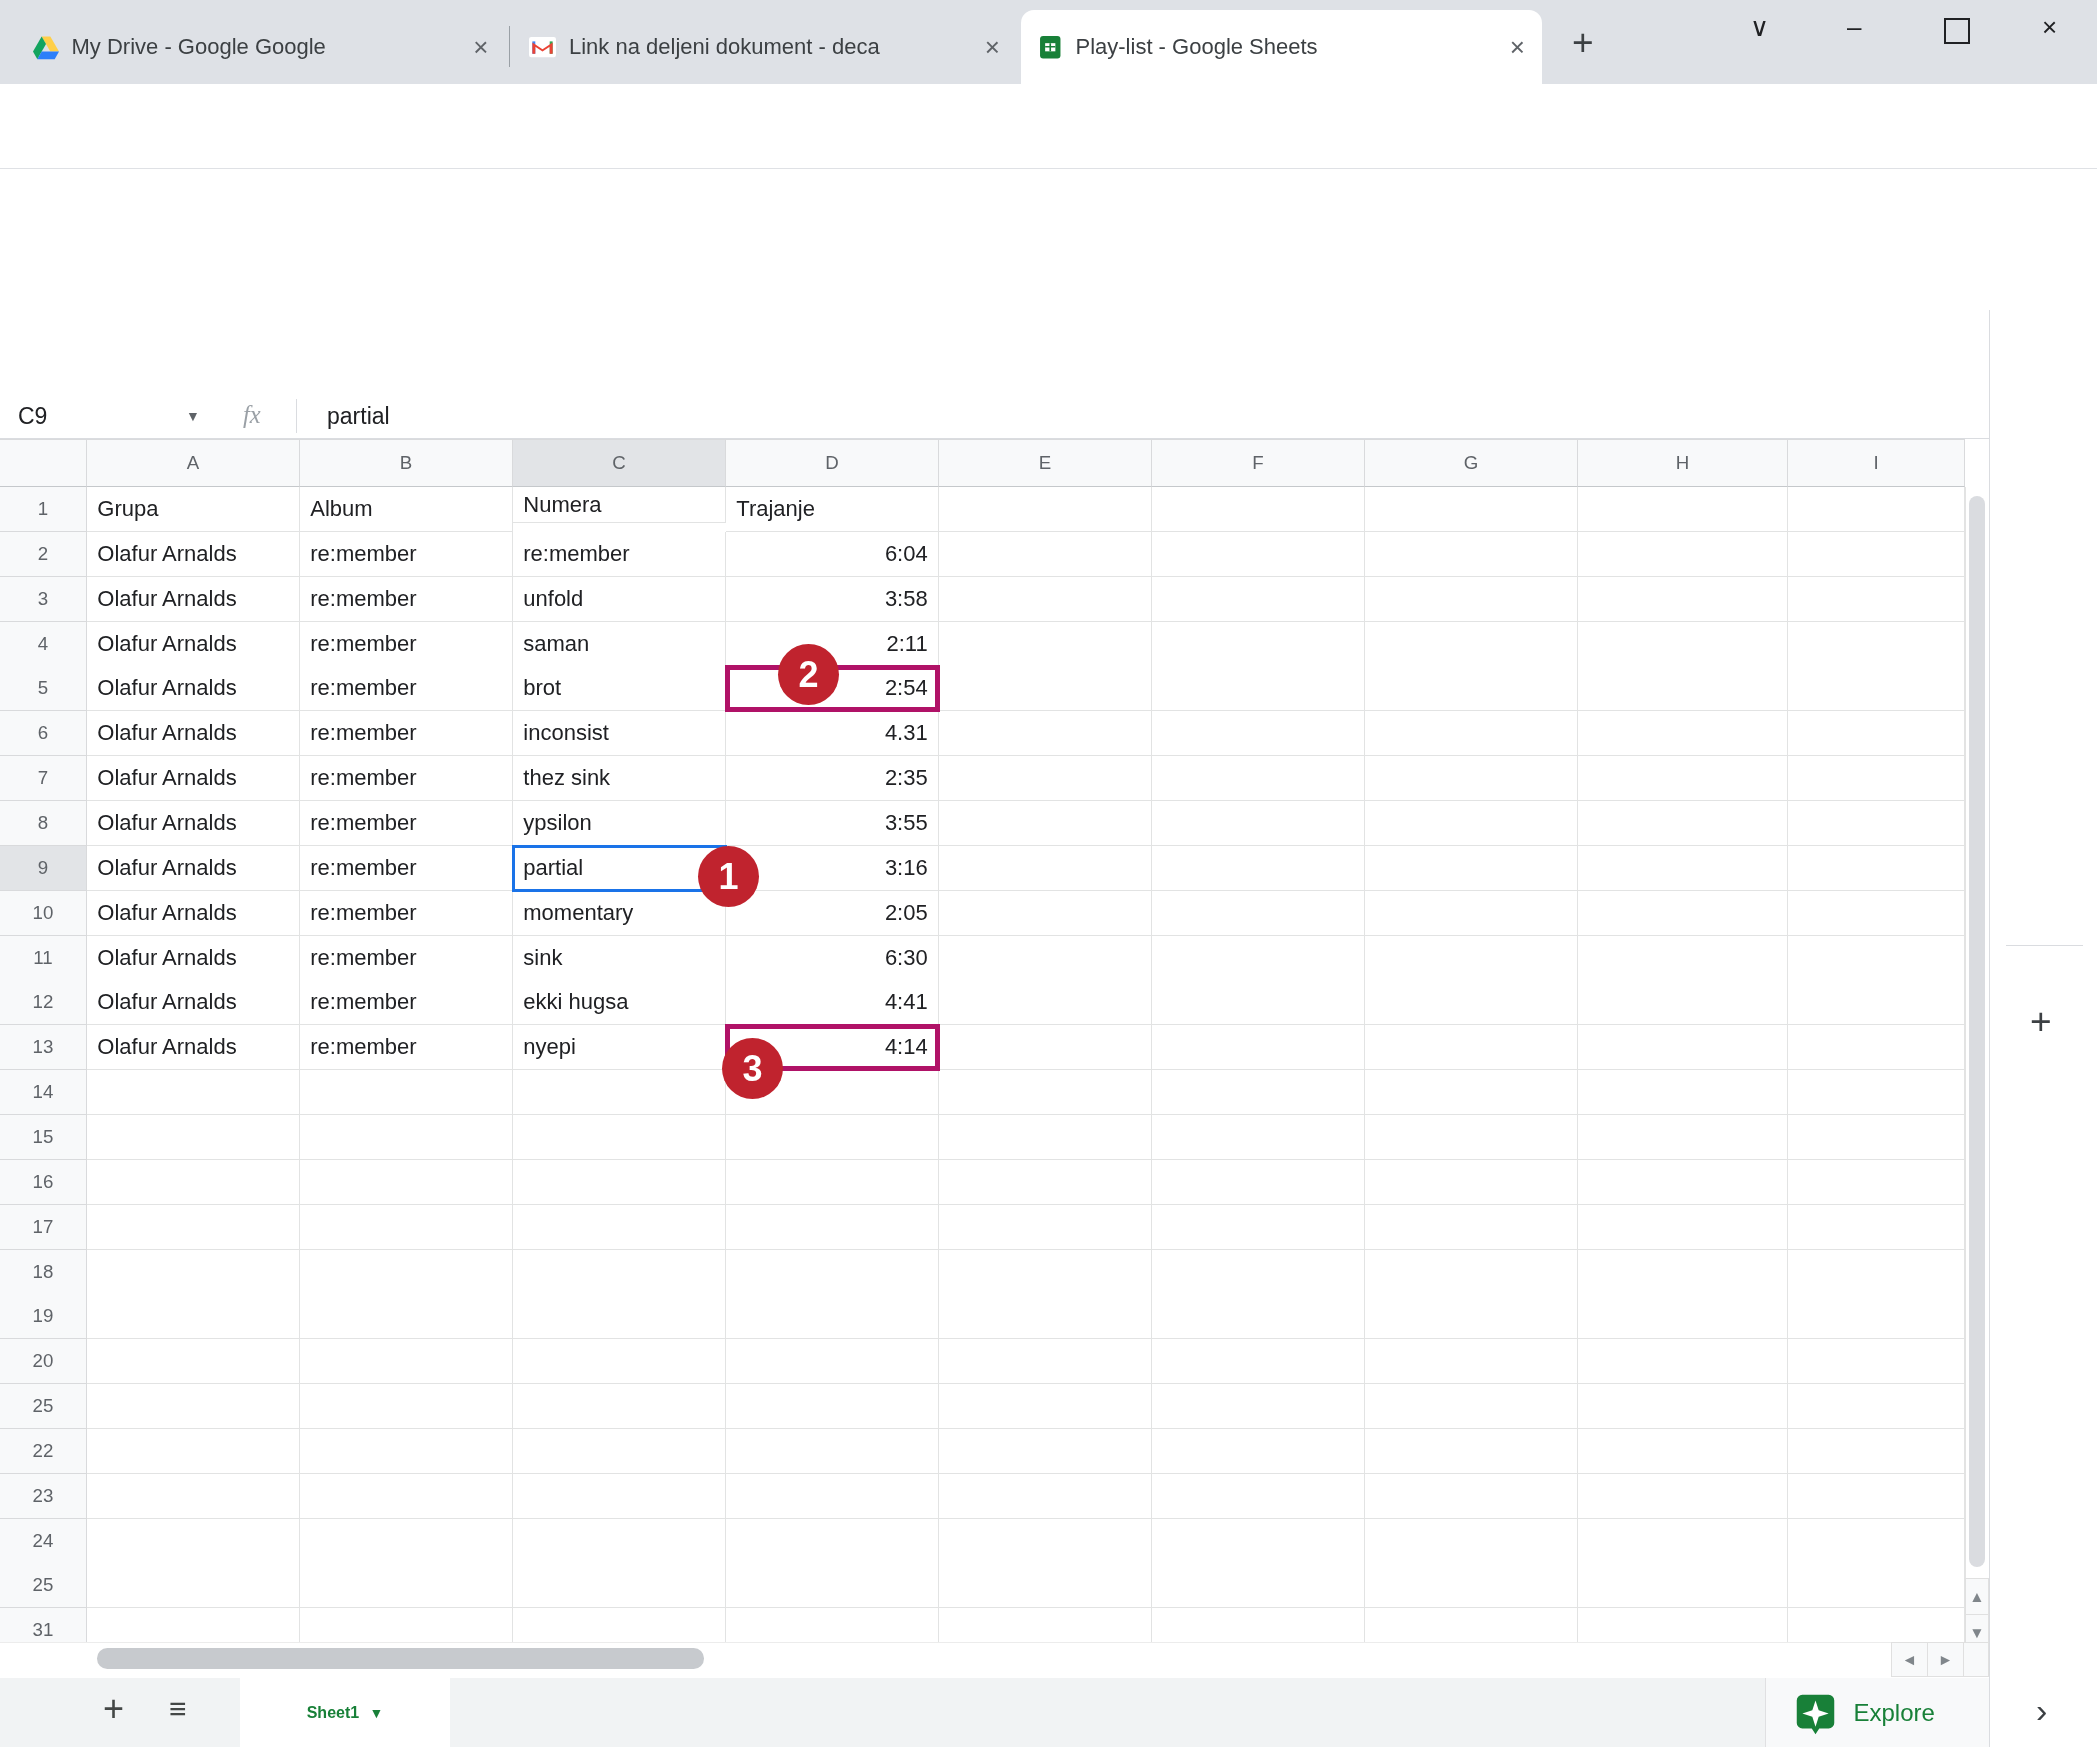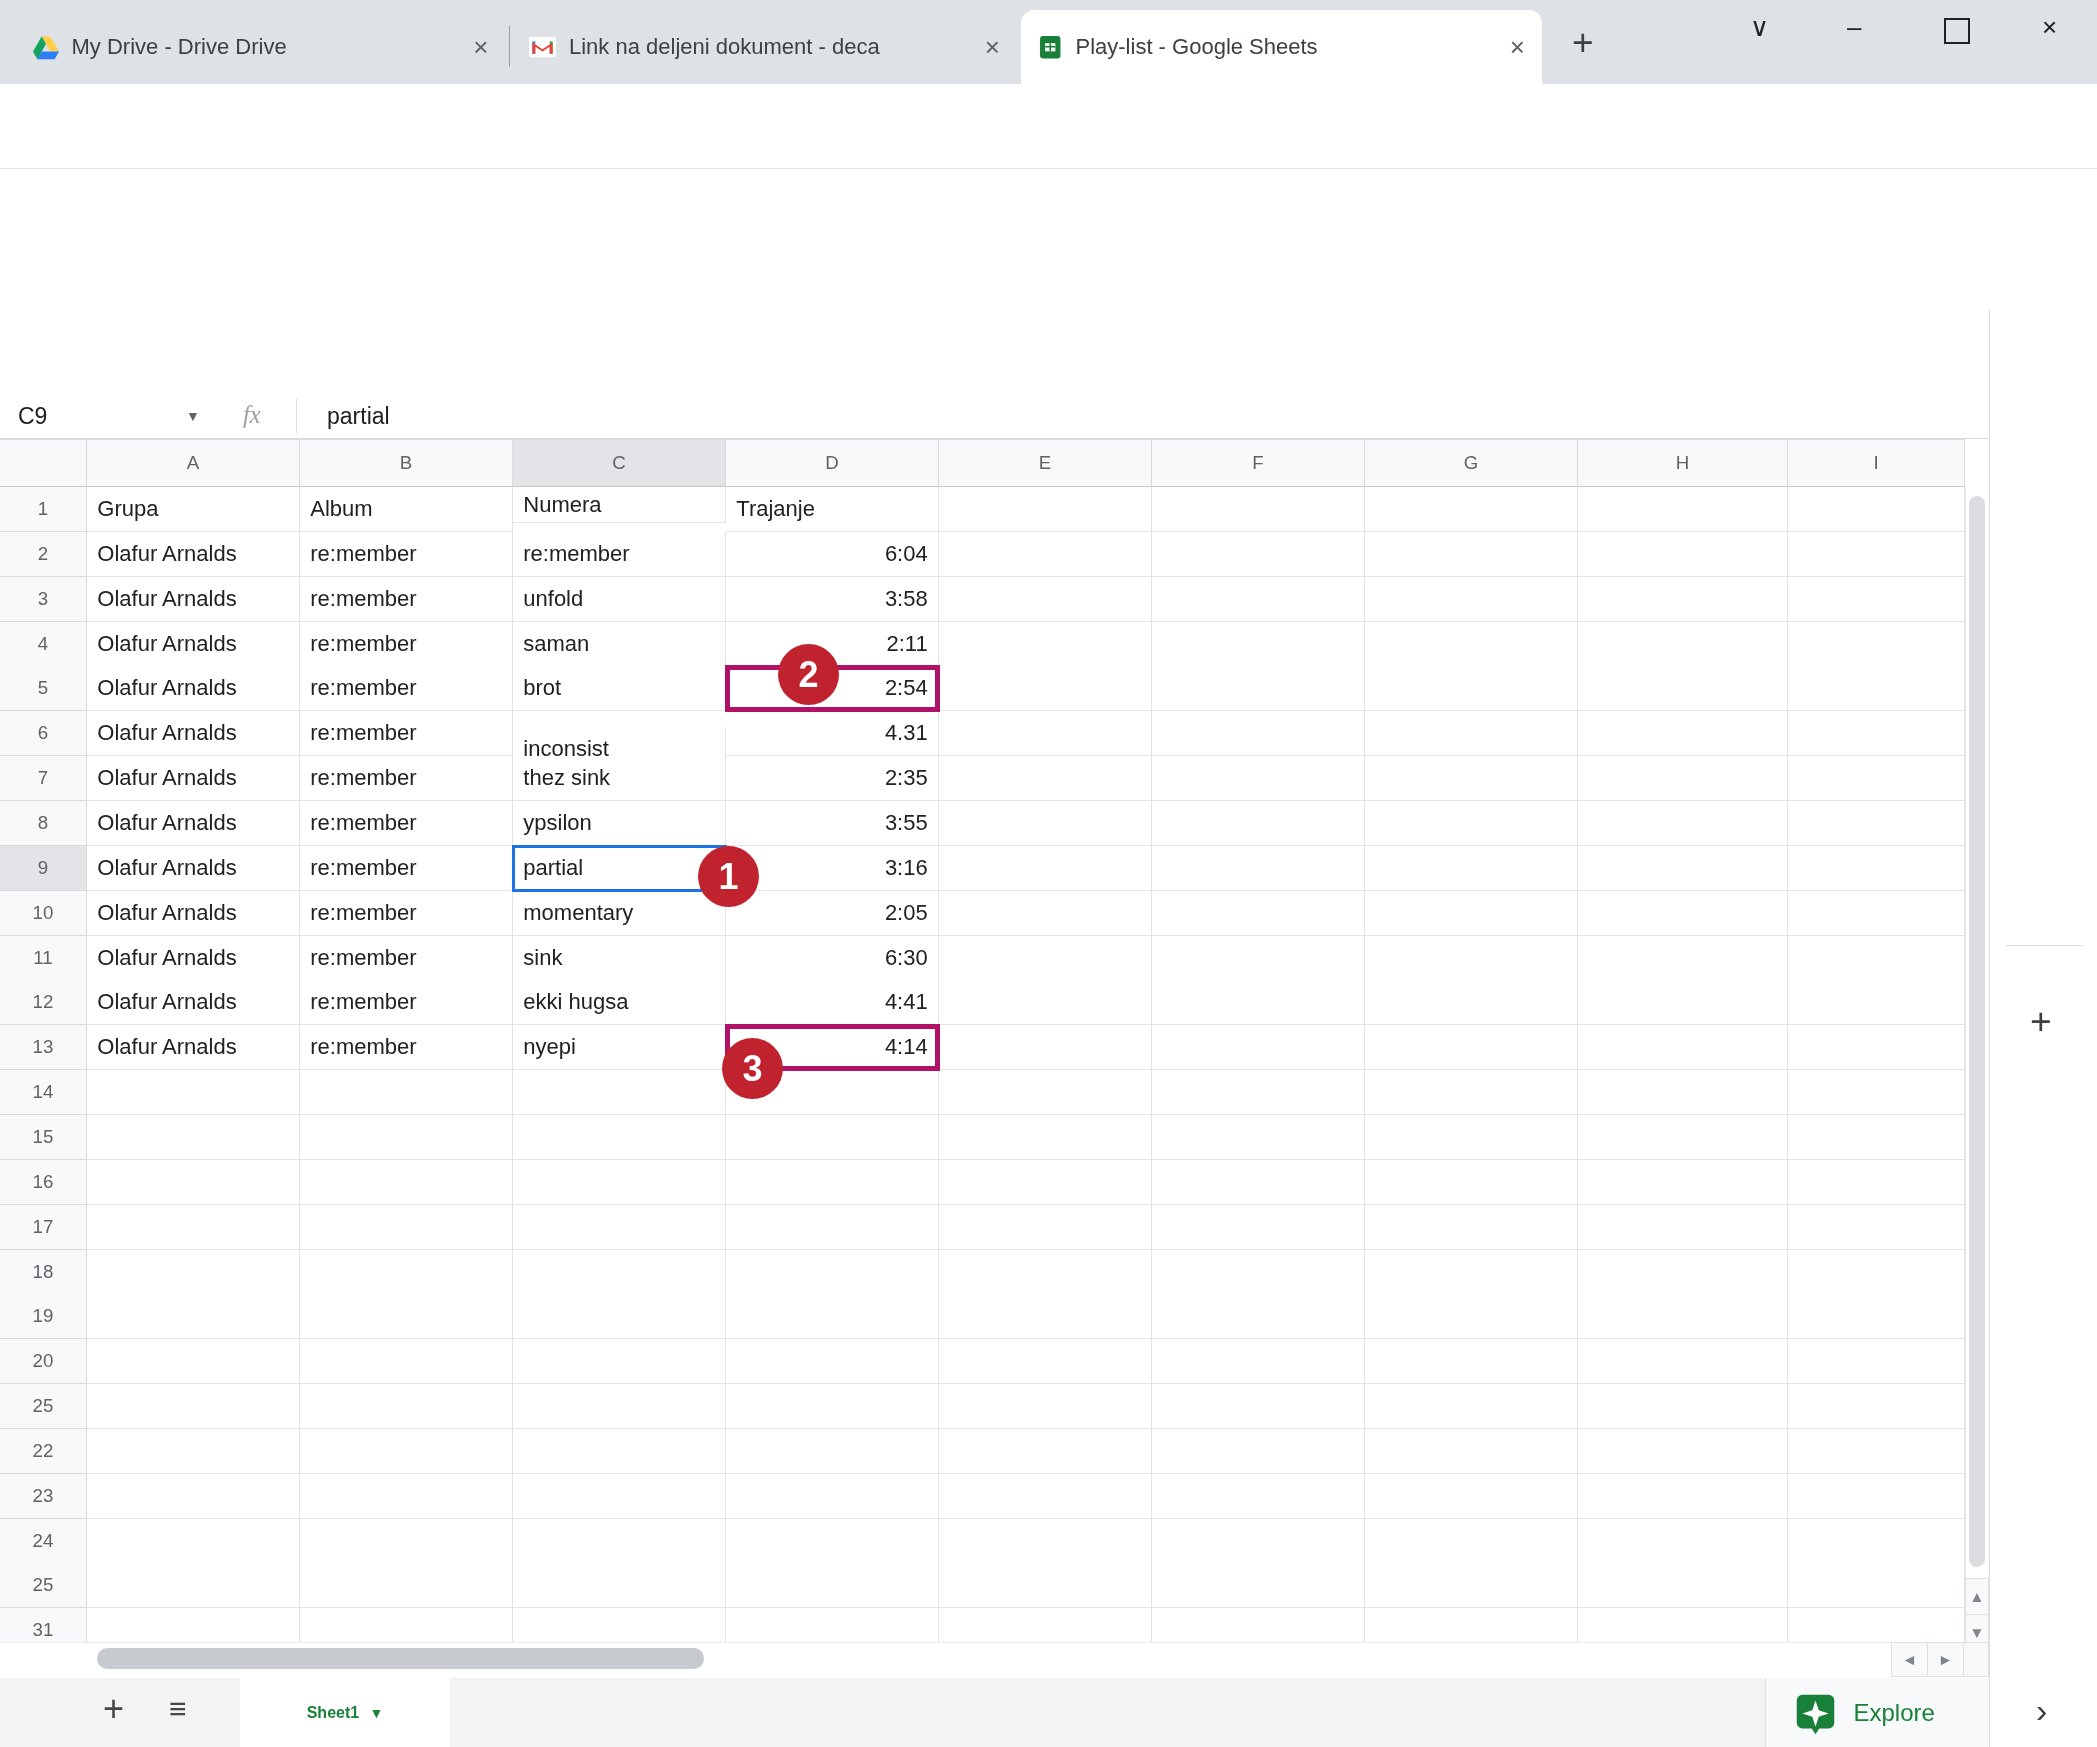--- a/index.html
+++ b/index.html
@@ -57,21 +57,21 @@
 </head>
 <body>
 
 <div id="tabbar" class="abs">
   <div class="tab abs" style="left:15.5px;width:490px">
     <svg width="26" height="24.5" viewBox="0 0 24 22">
         <path fill="#ffcf48" d="M8 1h8l8 14h-8z"></path>
         <path fill="#13a45f" d="M8 1L0 15l4 7 8-14z"></path>
         <path fill="#2d7ff9" d="M4 22l4-7h16l-4 7z"></path>
       </svg>
-    <span class="t">My Drive - Drive Drive</span>
+    <span class="t">My Drive - Google Google</span>
     <span class="x">×</span>
   </div>
   <div class="tabsep abs" style="left:509px"></div>
   <div class="tab abs" style="left:512px;width:505px">
     <svg width="27" height="22" viewBox="0 0 24 18">
         <rect width="24" height="18" rx="2" fill="#fff"></rect>
         <rect x="3" y="4" width="2.6" height="11" fill="#4285f4"></rect>
         <rect x="18.4" y="4" width="2.6" height="11" fill="#34a853"></rect>
         <path d="M3 15V5l9 6 9-6v10h-2.6V8.8L12 13 5.6 8.8V15z" fill="#ea4335"></path>
       </svg>
@@ -309,21 +309,21 @@
     <div class="cell" style="left: 513px; top: 179px; width: 213px; height: 45px;">brot</div>
     <div class="cell r" style="left: 726px; top: 179px; width: 213px; height: 45px;">2:54</div>
     <div class="cell" style="left: 939px; top: 179px; width: 213px; height: 45px;"></div>
     <div class="cell" style="left: 1152px; top: 179px; width: 213px; height: 45px;"></div>
     <div class="cell" style="left: 1365px; top: 179px; width: 213px; height: 45px;"></div>
     <div class="cell" style="left: 1578px; top: 179px; width: 210px; height: 45px;"></div>
     <div class="cell" style="left: 1788px; top: 179px; width: 177px; height: 45px;"></div>
     <div class="rowhdr" style="top: 224px; height: 45px;">6</div>
     <div class="cell" style="left: 87px; top: 224px; width: 213px; height: 45px;">Olafur Arnalds</div>
     <div class="cell" style="left: 300px; top: 224px; width: 213px; height: 45px;">re:member</div>
-    <div class="cell" style="left: 513px; top: 240px; width: 213px; height: 45px;">inconsist</div>
+    <div class="cell" style="left: 513px; top: 224px; width: 213px; height: 45px;">inconsist</div>
     <div class="cell r" style="left: 726px; top: 224px; width: 213px; height: 45px;">4.31</div>
     <div class="cell" style="left: 939px; top: 224px; width: 213px; height: 45px;"></div>
     <div class="cell" style="left: 1152px; top: 224px; width: 213px; height: 45px;"></div>
     <div class="cell" style="left: 1365px; top: 224px; width: 213px; height: 45px;"></div>
     <div class="cell" style="left: 1578px; top: 224px; width: 210px; height: 45px;"></div>
     <div class="cell" style="left: 1788px; top: 224px; width: 177px; height: 45px;"></div>
     <div class="rowhdr" style="top: 269px; height: 45px;">7</div>
     <div class="cell" style="left: 87px; top: 269px; width: 213px; height: 45px;">Olafur Arnalds</div>
     <div class="cell" style="left: 300px; top: 269px; width: 213px; height: 45px;">re:member</div>
     <div class="cell" style="left: 513px; top: 269px; width: 213px; height: 45px;">thez sink</div>

